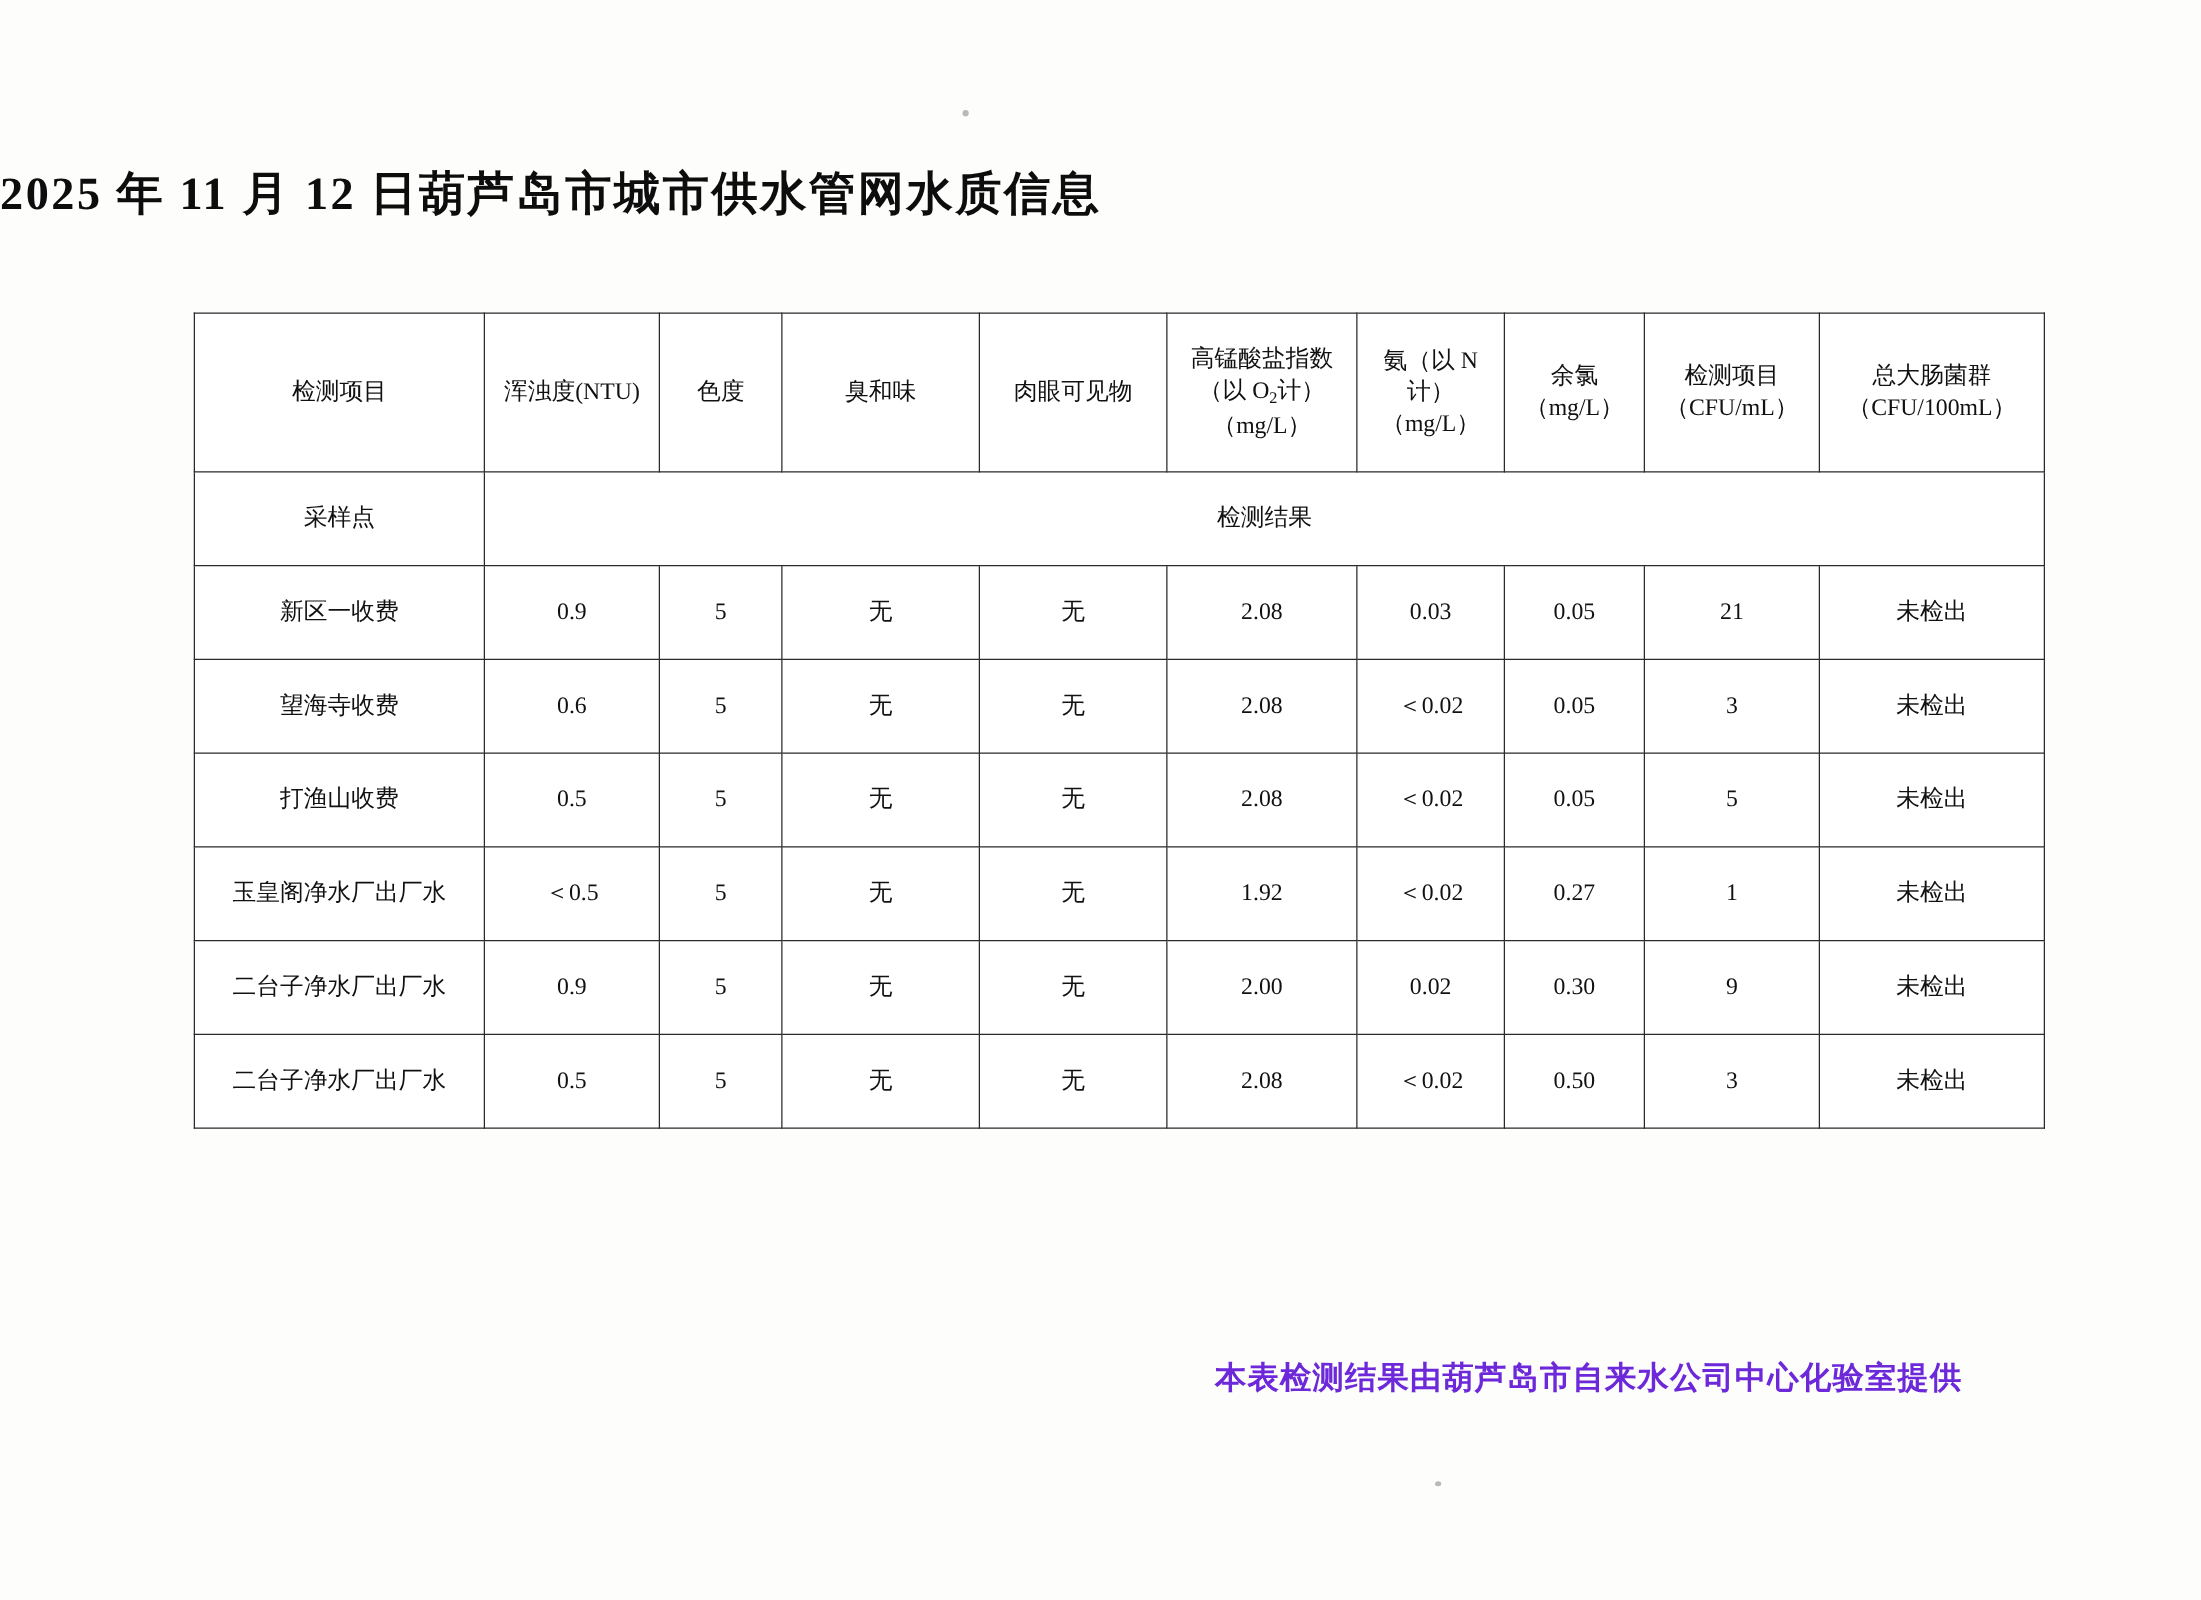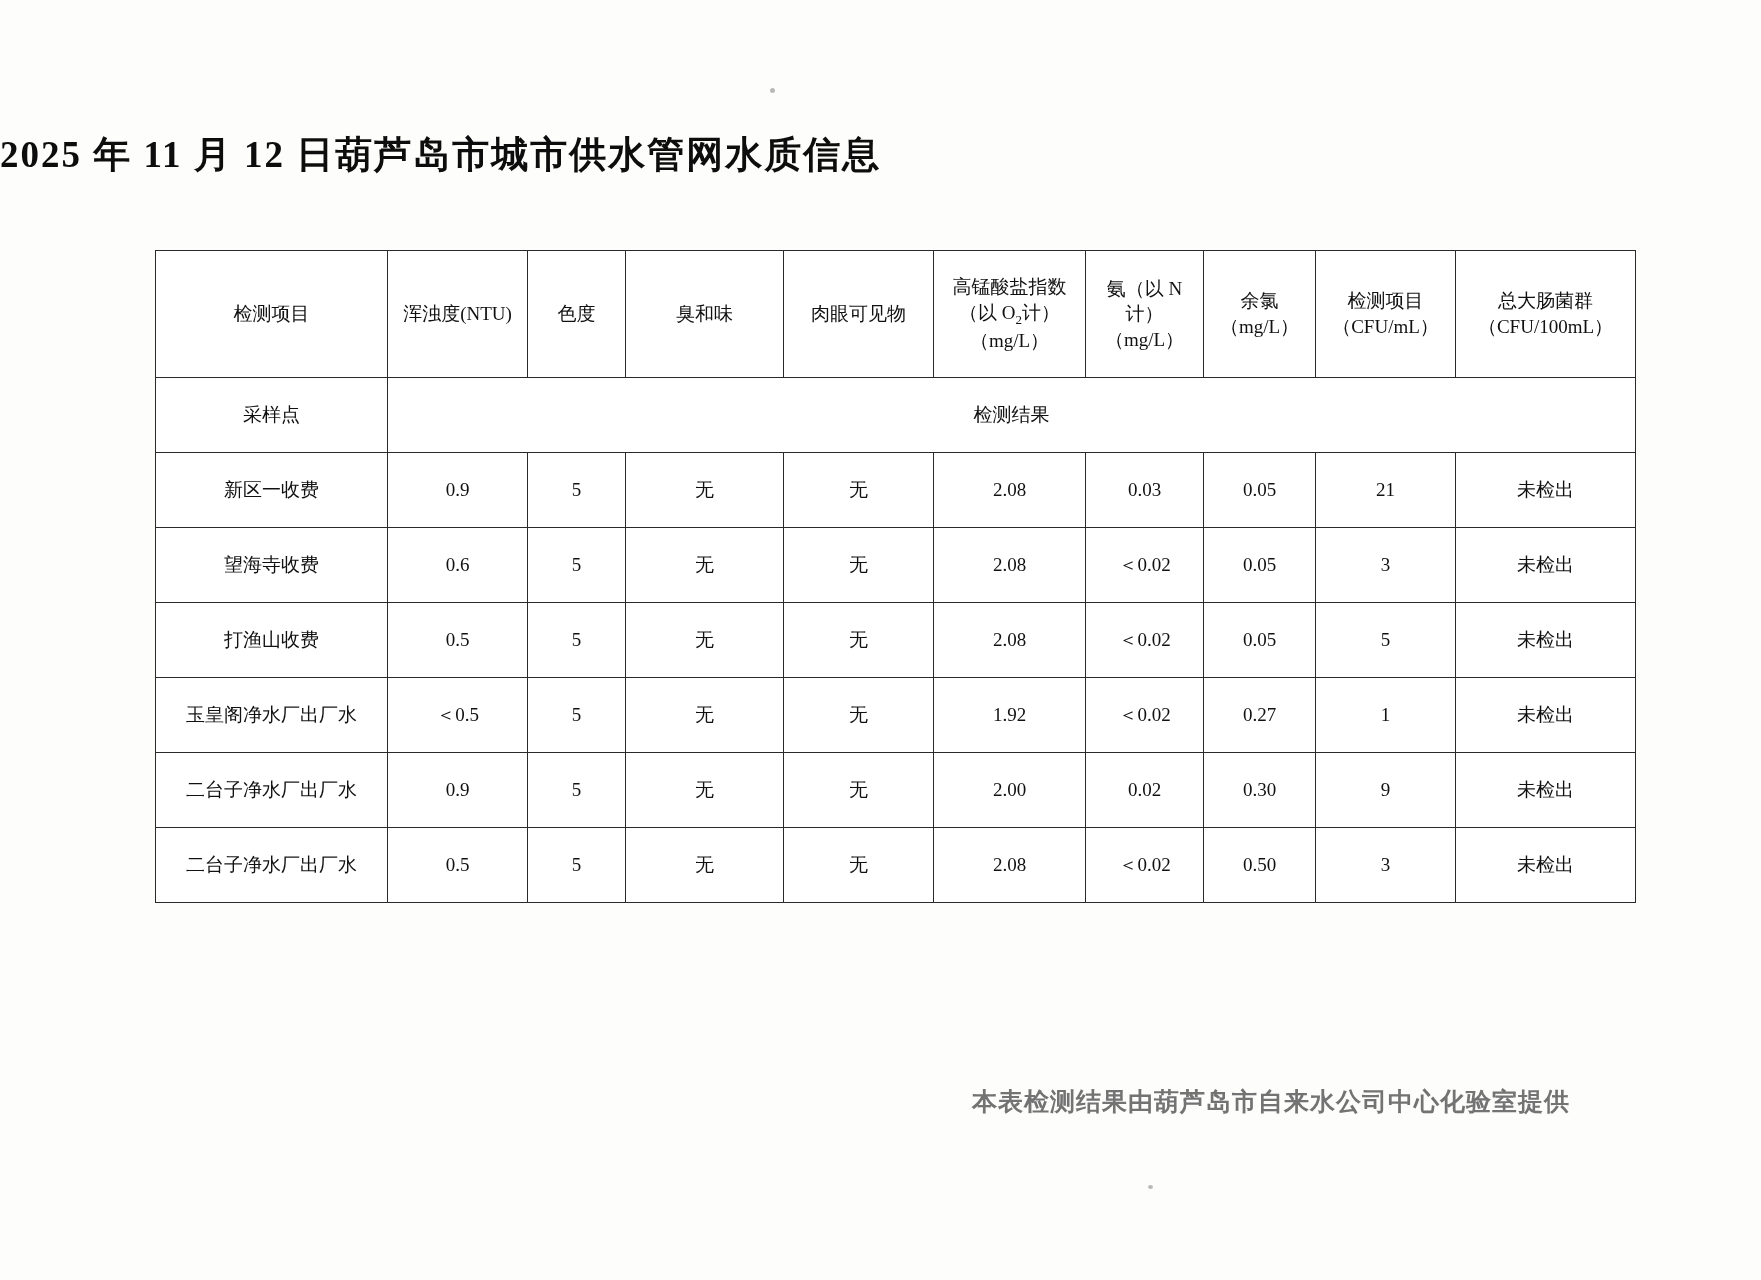--- a/index.html
+++ b/index.html
@@ -77,21 +77,21 @@
   .stack-line { display: block; }
   .footer-note {
     position: absolute;
     left: 0;
     top: 1085px;
     width: 1570px;
     text-align: right;
     font-size: 25px;
     font-weight: bold;
     font-family: "Liberation Serif", serif;
-    color: #737373;
+    color: #6d28d9;
     letter-spacing: 1px;
   }
   .speck {
     position: absolute;
     background: #b9b9b9;
     border-radius: 50%;
   }
 </style>
 </head>
 <body>

